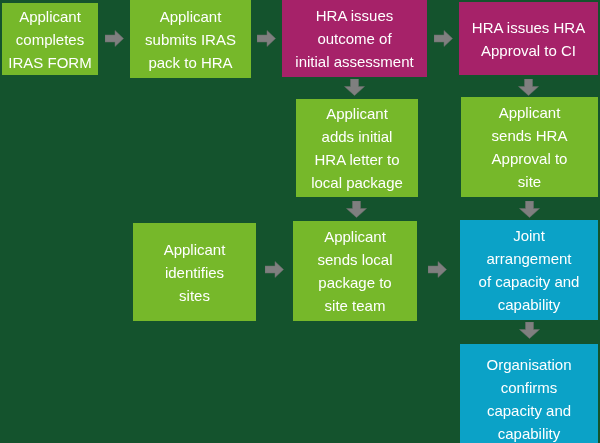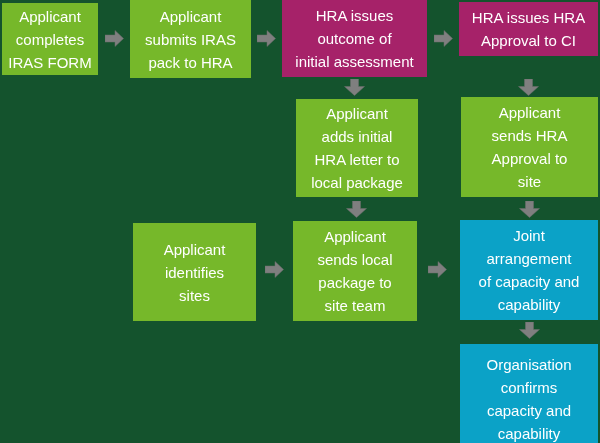--- a/index.html
+++ b/index.html
@@ -31,21 +31,21 @@
     white-space: pre-line;
   }
   .box.green   { background: var(--green,   #76b82a); }
   .box.magenta { background: var(--magenta, #a62269); }
   .box.cyan    { background: var(--cyan,    #0ba2c7); }
 
   
   .b1  { left: 2px;   top: 3px;   width: 96px;  height: 72px; }
   .b2  { left: 130px; top: 0px;   width: 121px; height: 78px; }
   .b3  { left: 282px; top: 0px;   width: 145px; height: 77px; }
-  .b4  { left: 459px; top: 2px;   width: 139px; height: 54px; }
+  .b4  { left: 459px; top: 2px;   width: 139px; height: 73px; }
   .b5  { left: 296px; top: 99px;  width: 122px; height: 98px; }
   .b6  { left: 461px; top: 97px;  width: 137px; height: 100px; }
   .b7  { left: 133px; top: 223px; width: 123px; height: 98px; }
   .b8  { left: 293px; top: 221px; width: 124px; height: 100px; }
   .b9  { left: 460px; top: 220px; width: 138px; height: 100px; justify-content: center; }
   .b10 { left: 460px; top: 344px; width: 138px; height: 110px; }
 
   .arrow { position: absolute; display: block; }
   .arrow polygon { fill: var(--arrow, #7f7f7f); stroke: #6f6f6f; stroke-width: 0.5px; }
 

